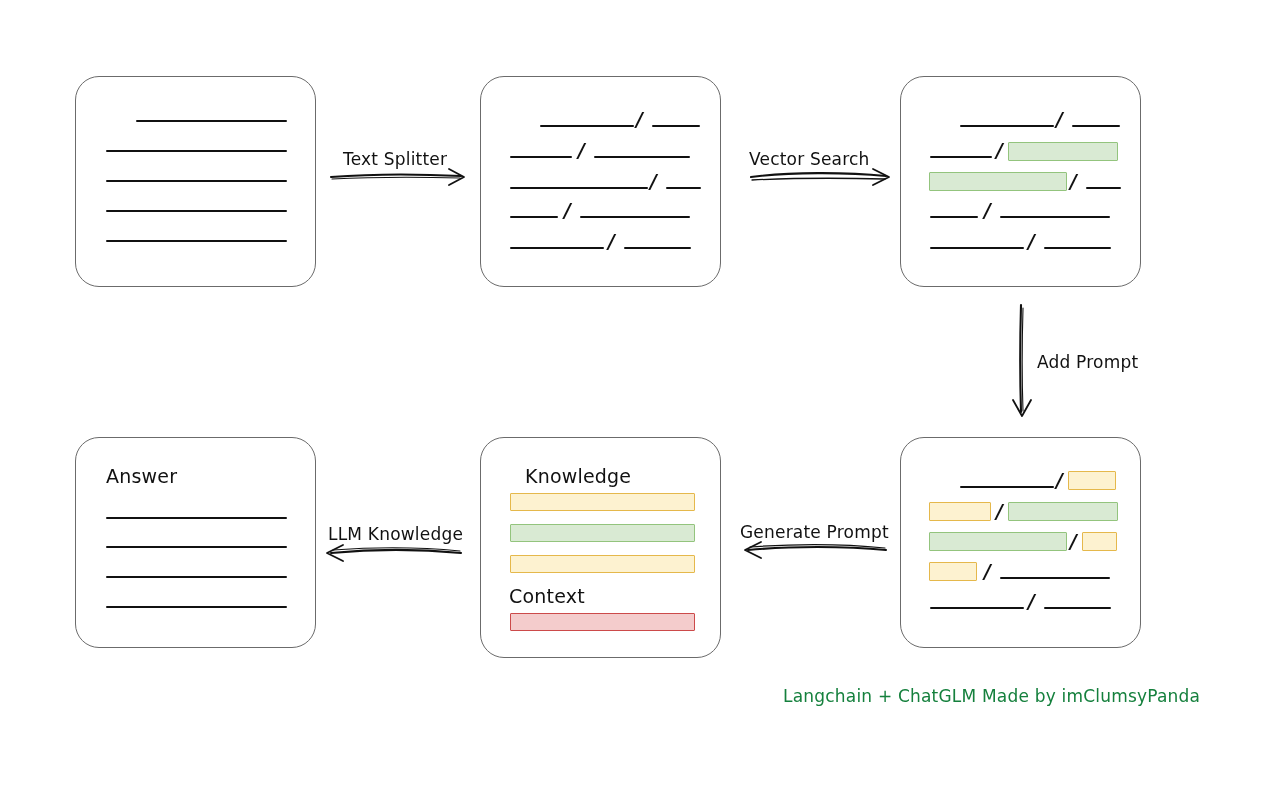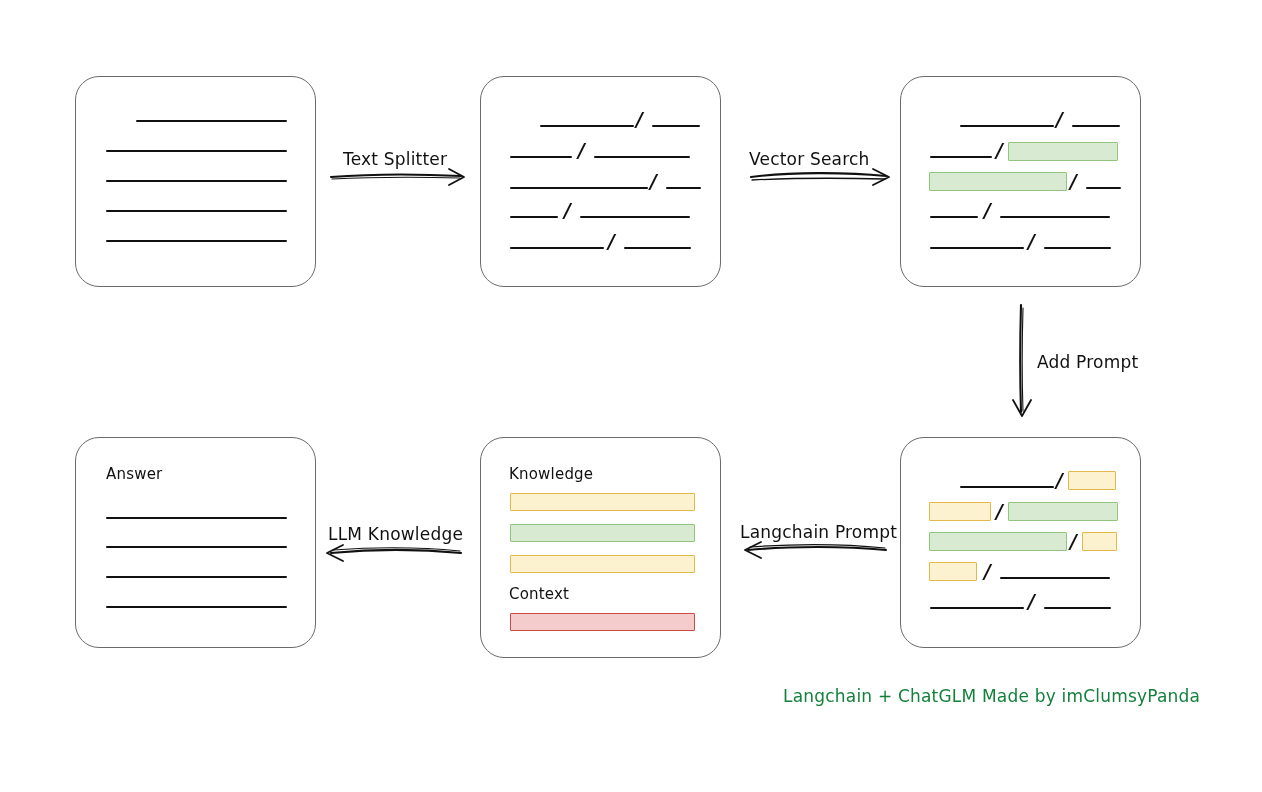--- a/index.html
+++ b/index.html
@@ -51,21 +51,21 @@
     position: absolute;
     box-sizing: border-box;
     border-width: 1.6px;
     border-style: solid;
     border-radius: 1px;
   }
   .box-label {
     position: absolute;
     color: #111111;
     font-family: "DejaVu Sans", sans-serif;
-    font-size: 15px;
+    font-size: 19px;
     letter-spacing: 0.2px;
     white-space: nowrap;
   }
   .edge-label {
     position: absolute;
     color: #111111;
     font-family: "DejaVu Sans", sans-serif;
     font-size: 17px;
     letter-spacing: 0.2px;
     white-space: nowrap;
@@ -91,21 +91,21 @@
   <div class="doc-box" style="left:900px; top:76px; width:241px; height:211px;"></div>
 
   <div class="doc-box" style="left:900px; top:437px; width:241px; height:211px;"></div>
 
   <div class="doc-box" style="left:480px; top:437px; width:241px; height:221px;"></div>
 
   <div class="doc-box" style="left:75px; top:437px; width:241px; height:211px;"></div>
 
   <div class="box-label" style="left:106px; top:465px;">Answer</div>
 
-  <div class="box-label" style="left:509px; top:465px;">Knowledge</div>
+  <div class="box-label" style="left:525px; top:465px;">Knowledge</div>
 
   <div class="box-label" style="left:509px; top:585px;">Context</div>
 
   <div class="line" style="left:136px; top:120px; width:151px;"></div>
   <div class="line" style="left:106px; top:150px; width:181px;"></div>
   <div class="line" style="left:106px; top:180px; width:181px;"></div>
   <div class="line" style="left:106px; top:210px; width:181px;"></div>
   <div class="line" style="left:106px; top:240px; width:181px;"></div>
 
   <div class="line" style="left:106px; top:517px; width:181px;"></div>
@@ -207,18 +207,18 @@
     <g>
       <path d="M461 553 C 420 549, 372 549, 331 553" fill="none" stroke="#111111" stroke-width="2.1" stroke-linecap="round"></path>
       <path d="M460 551 C 420 547, 374 547, 333 550" fill="none" stroke="#111111" stroke-width="1.2" stroke-linecap="round"></path>
       <path d="M343 545 L 327 553 L 343 561" fill="none" stroke="#111111" stroke-width="1.8" stroke-linejoin="round" stroke-linecap="round"></path>
     </g>
   </svg>
 
   <div class="edge-label" style="left:343px; top:149px;">Text Splitter</div>
   <div class="edge-label" style="left:749px; top:149px;">Vector Search</div>
   <div class="edge-label" style="left:1037px; top:352px;">Add Prompt</div>
-  <div class="edge-label" style="left:740px; top:522px;">Langchain Prompt</div>
+  <div class="edge-label" style="left:740px; top:522px;">Generate Prompt</div>
   <div class="edge-label" style="left:328px; top:524px;">LLM Knowledge</div>
 
   <div class="footer-note" style="left:783px; top:686px;">Langchain + ChatGLM Made by imClumsyPanda</div>
 
 </div>
 
 </body></html>

